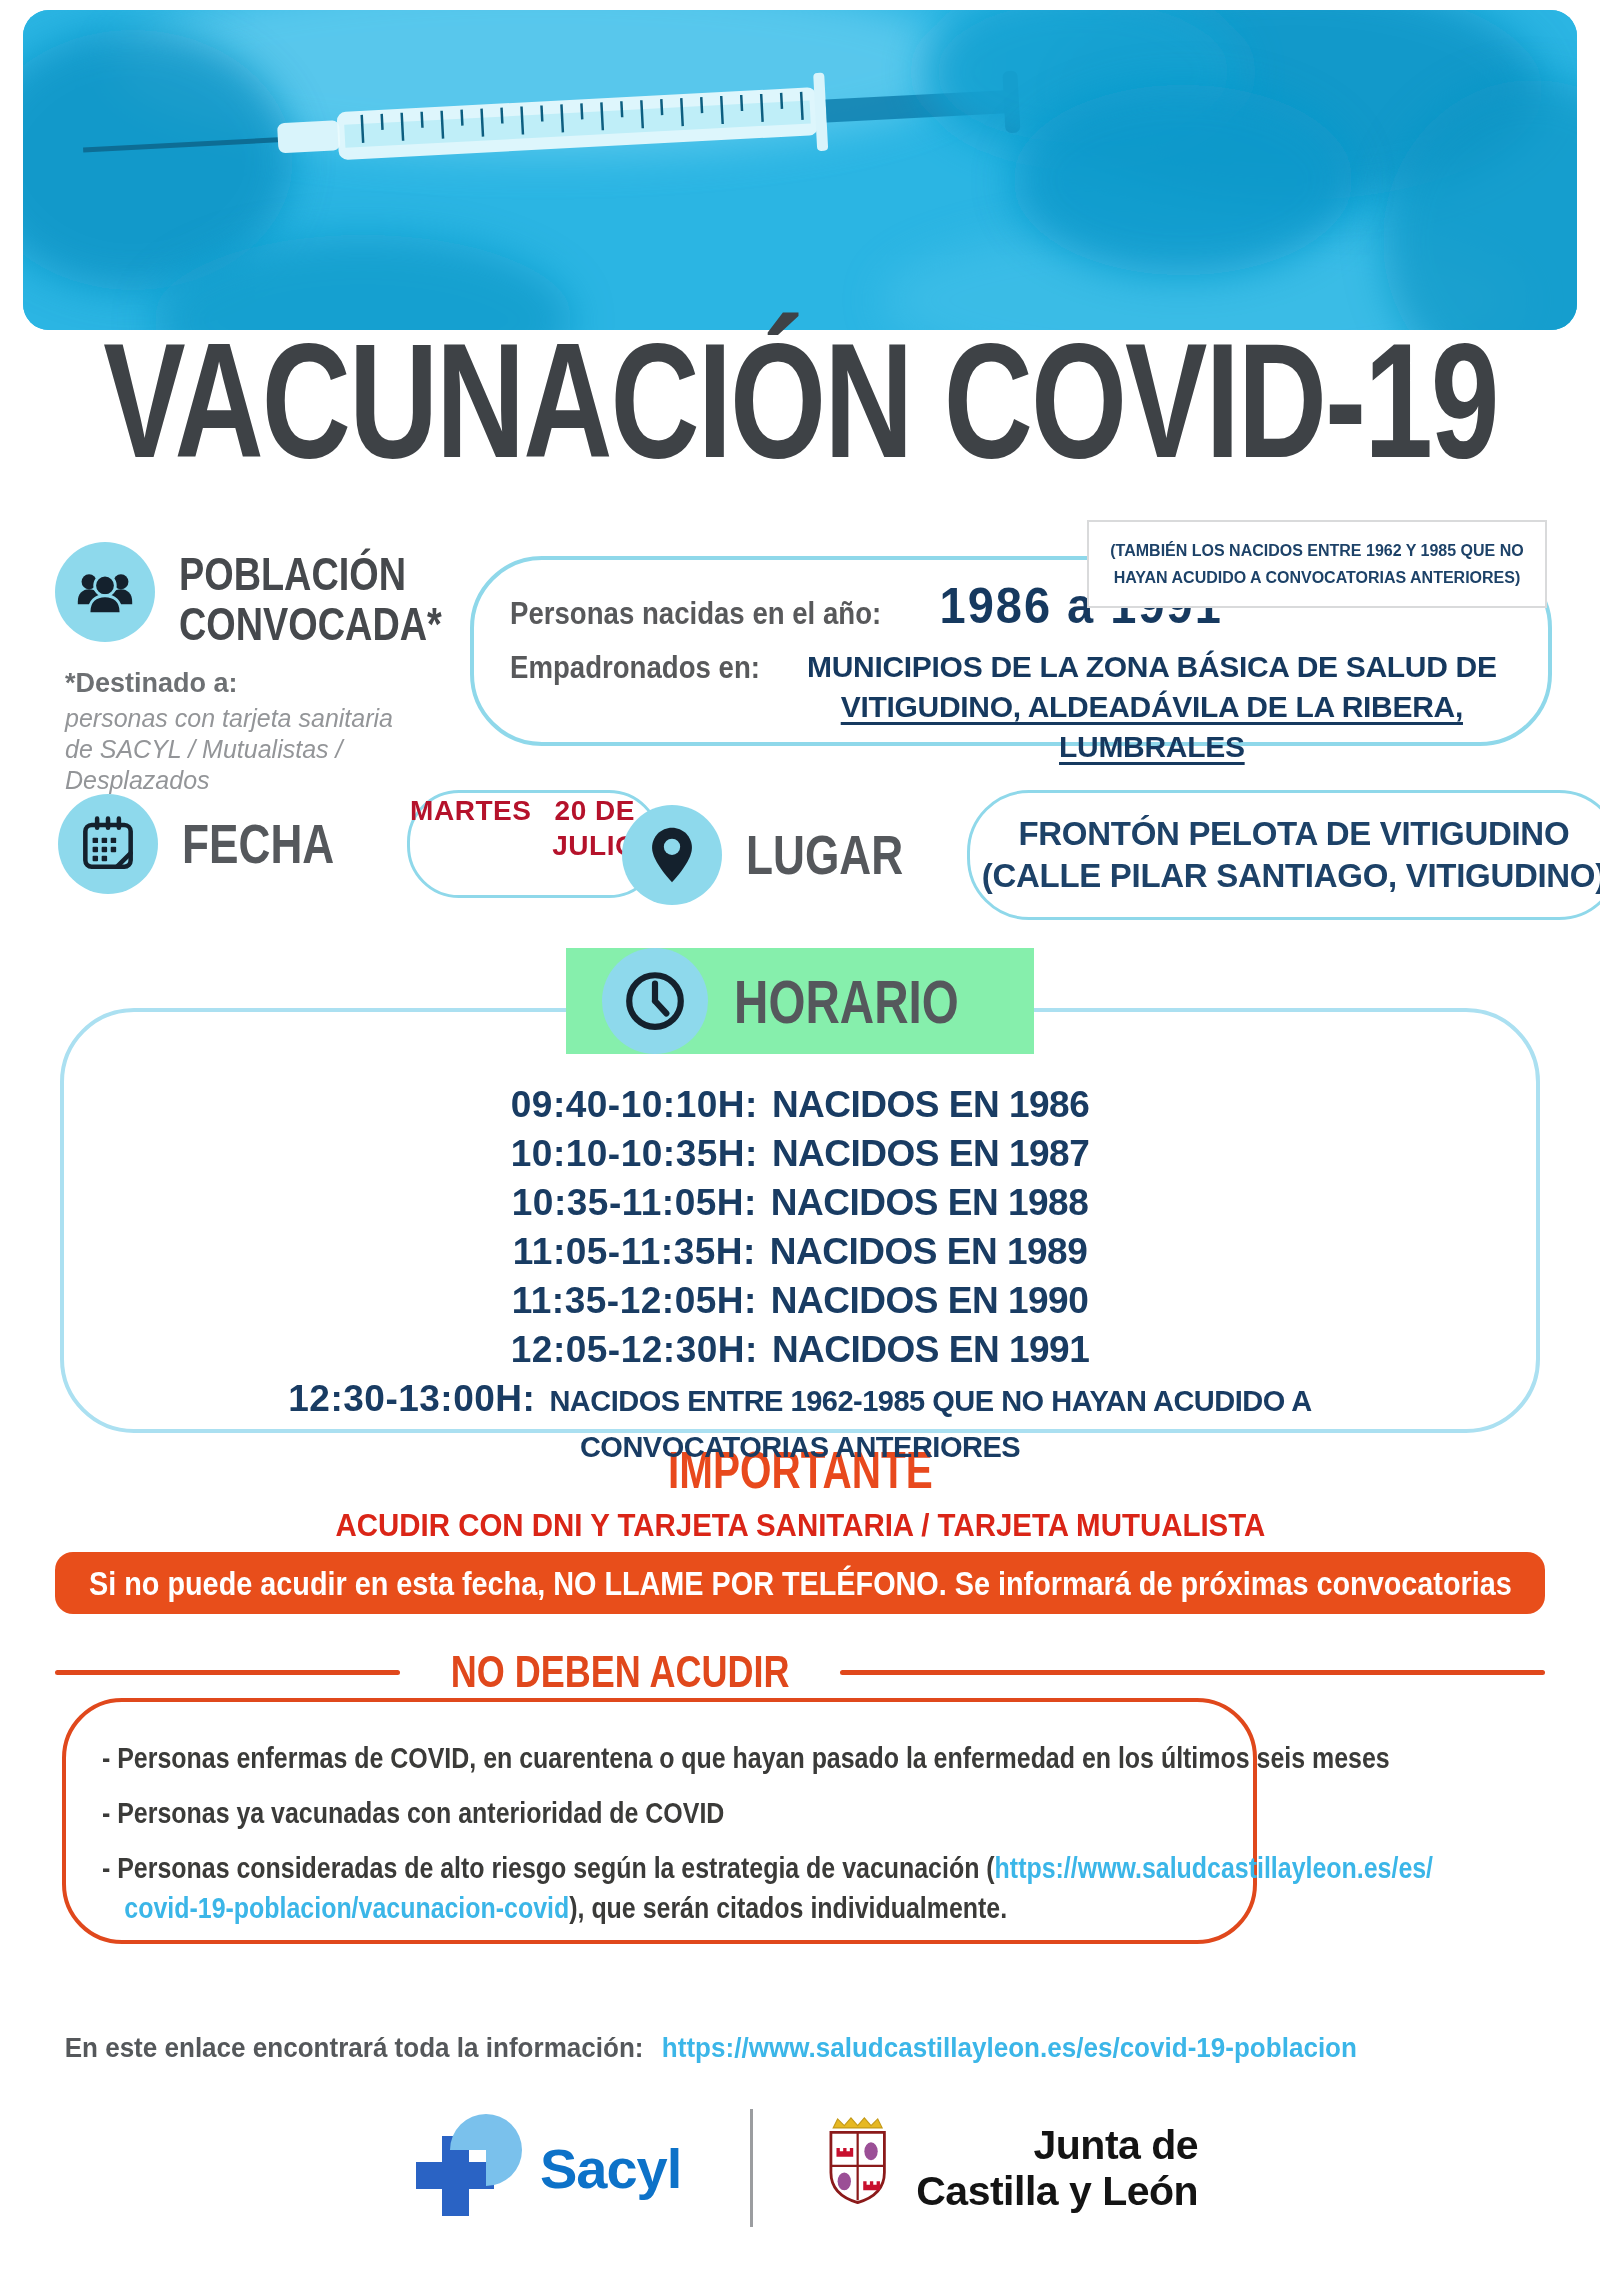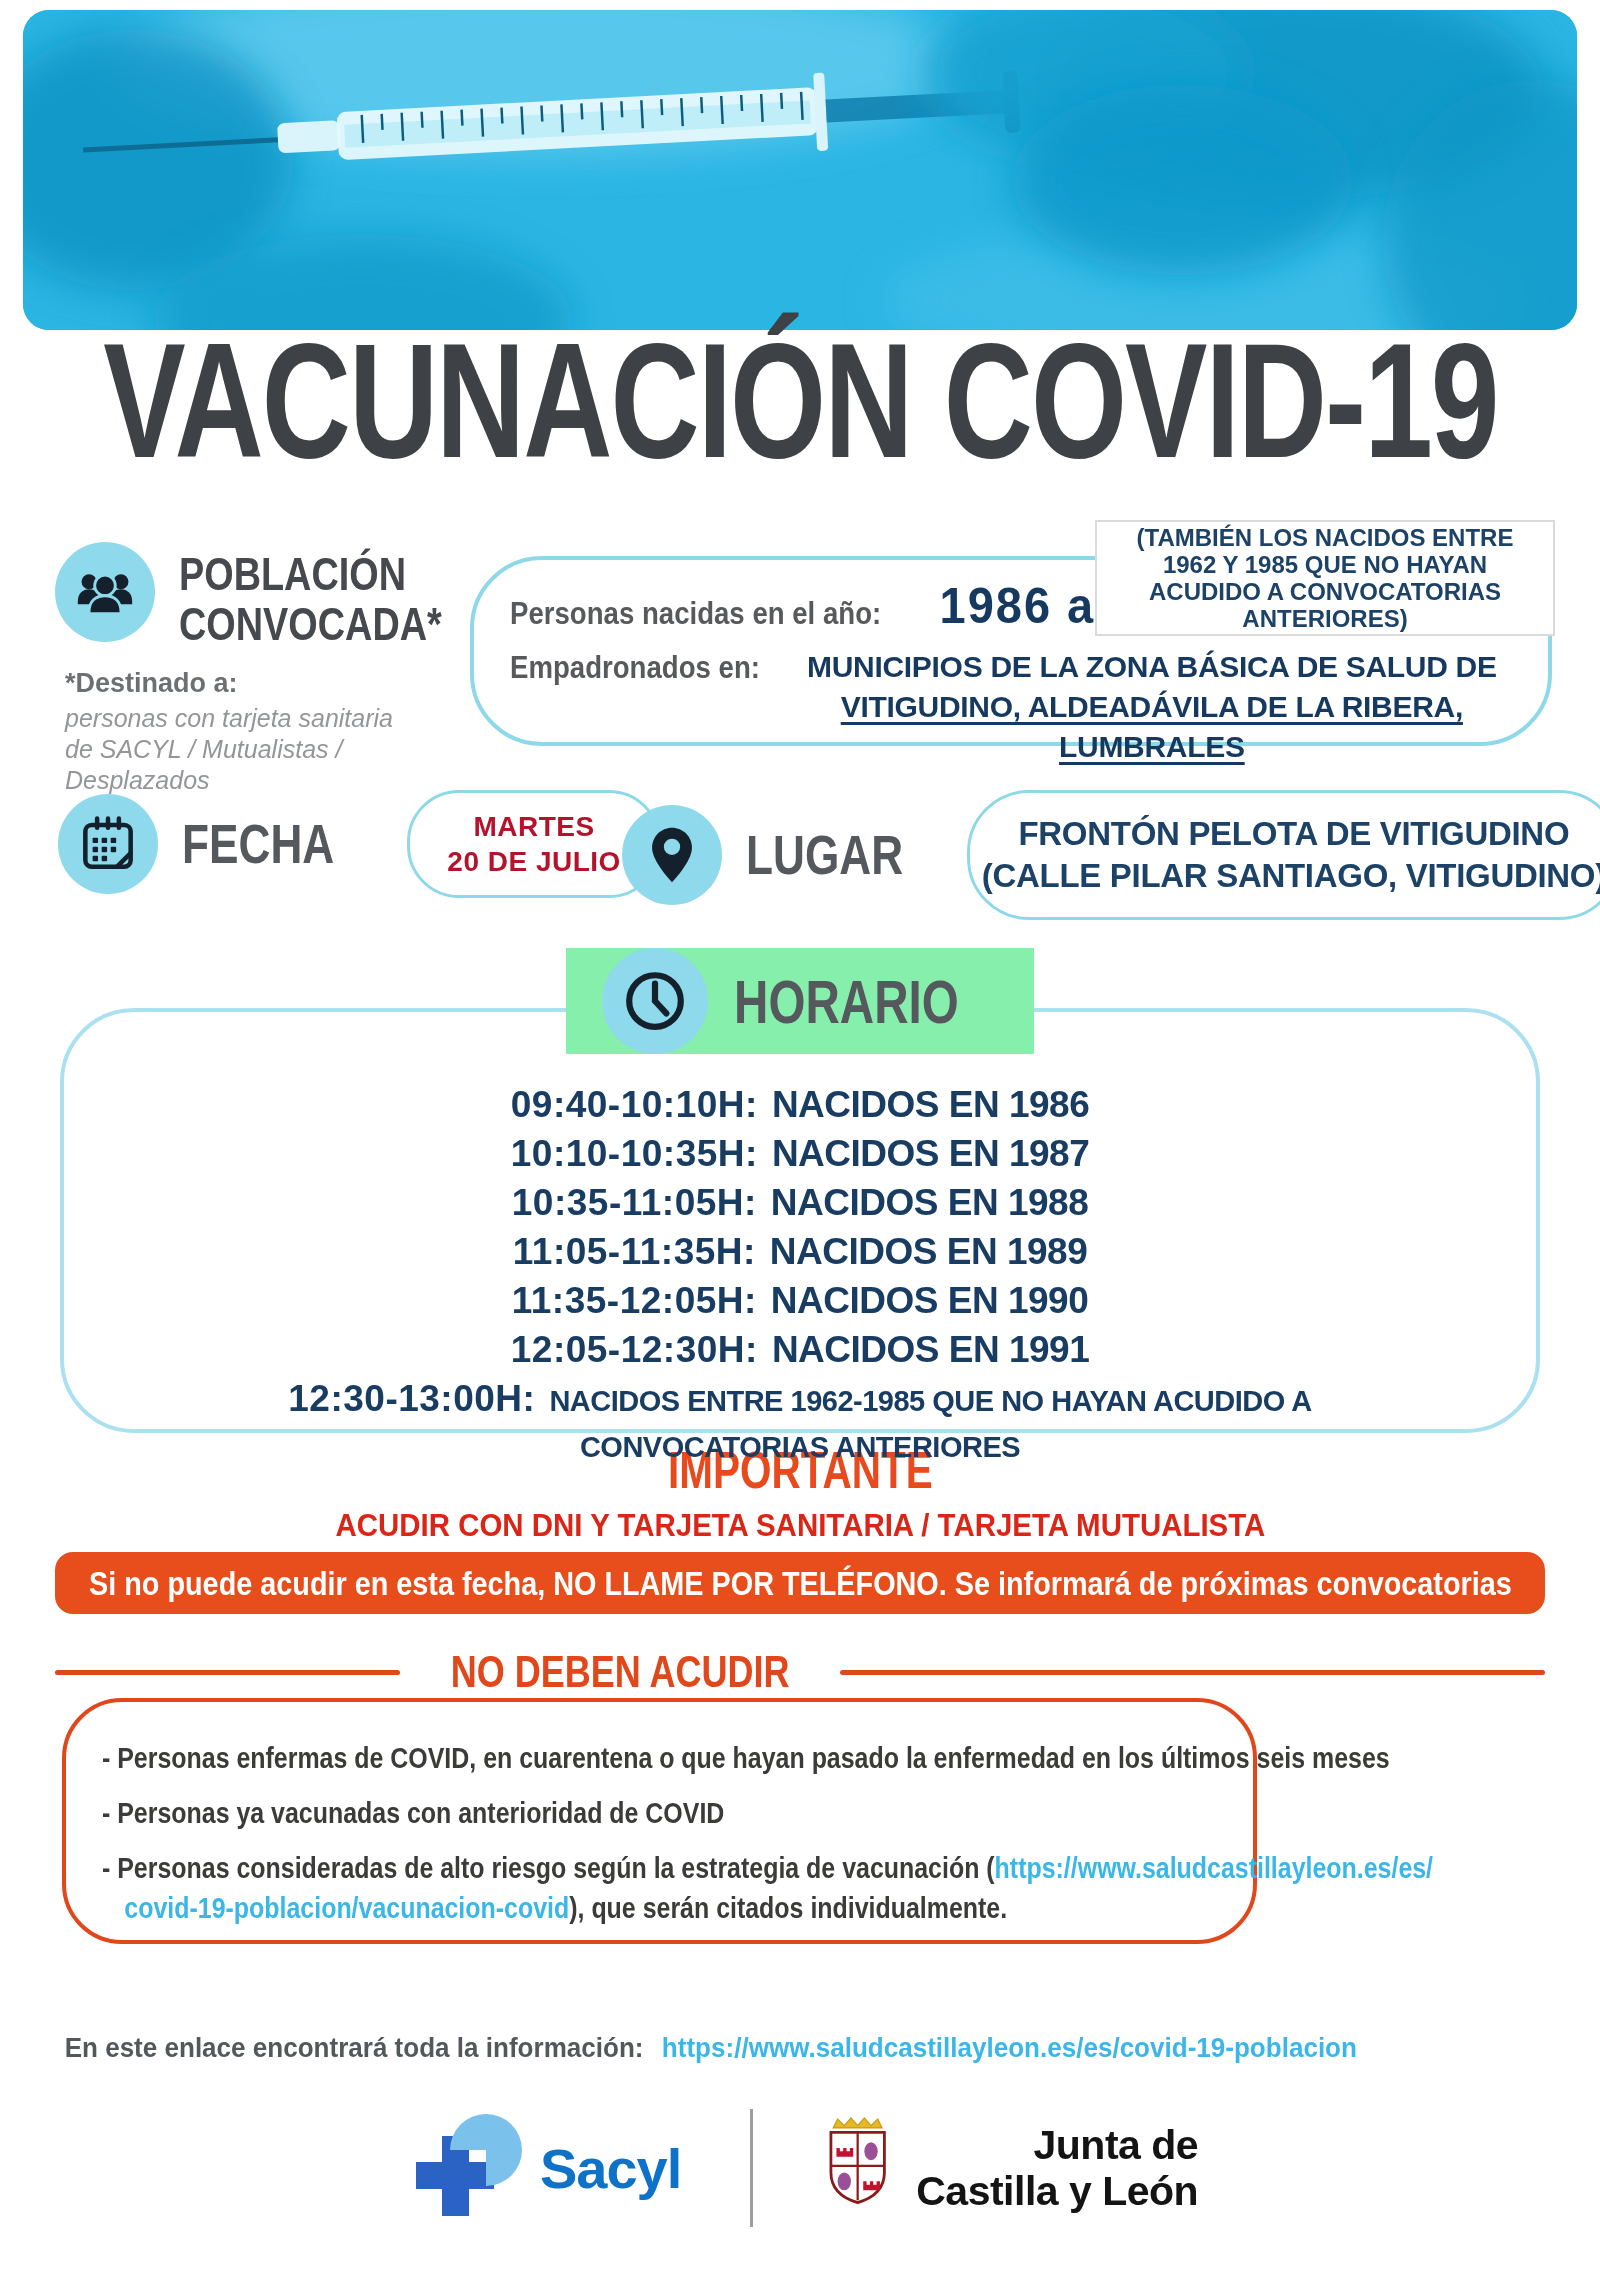--- a/index.html
+++ b/index.html
@@ -40,29 +40,29 @@
         transform:scale(.92,1.05);transform-origin:left bottom;}
   .elig-years{font-size:47px;font-weight:700;color:#16395f;margin-left:26px;letter-spacing:2px;
         transform:scaleY(1.05);transform-origin:left bottom;display:inline-block;}
   .elig-row2{display:flex;margin-top:12px;}
   .elig-row2 .elig-label{padding-top:8px;}
   .muni-col{flex:1;text-align:center;color:#16395f;font-weight:700;font-size:30px;
         line-height:40px;letter-spacing:-.3px;}
   .muni-line2{text-decoration:underline;text-underline-offset:5px;}
 
   .also-box{position:absolute;left:1087px;top:520px;width:460px;box-sizing:border-box;
-        background:#fff;border:2px solid #d9dadb;padding:2px 18px;text-align:center;
-        font-size:24px;font-weight:700;color:#1d4268;line-height:27px;z-index:6;margin-left:8px;}
+        background:#fff;border:2px solid #d9dadb;padding:15px 18px;text-align:center;
+        font-size:16px;font-weight:700;color:#1d4268;line-height:27px;z-index:6;}
 
   
   .row-fecha{position:absolute;left:58px;top:790px;display:flex;align-items:center;gap:24px;}
   .big-label{font-size:52px;font-weight:700;color:#55585c;white-space:nowrap;
         transform:scale(.85,1.08);transform-origin:left center;}
   .date-pill{width:248px;height:102px;border:3px solid #8fd8ea;border-radius:52px;margin-left:22px;
-        display:flex;flex-direction:column;justify-content:center;text-align:center;
+        display:flex;flex-direction:row;justify-content:center;text-align:center;
         color:#b5122b;font-weight:700;font-size:28px;line-height:35px;letter-spacing:.5px;}
   .row-lugar{position:absolute;left:622px;top:790px;display:flex;align-items:center;gap:24px;}
   .place-box{width:648px;height:124px;border:3px solid #8fd8ea;border-radius:62px;margin-left:12px;
         display:flex;flex-direction:column;justify-content:center;text-align:center;
         color:#1d4268;font-weight:700;font-size:33px;line-height:42px;letter-spacing:-.3px;}
 
   
   .horario-container{position:absolute;left:60px;top:1008px;width:1480px;height:425px;
         border:4px solid #abe0f1;border-radius:74px;box-sizing:border-box;}
   .horario-head{position:absolute;left:0;top:948px;width:100%;display:flex;

